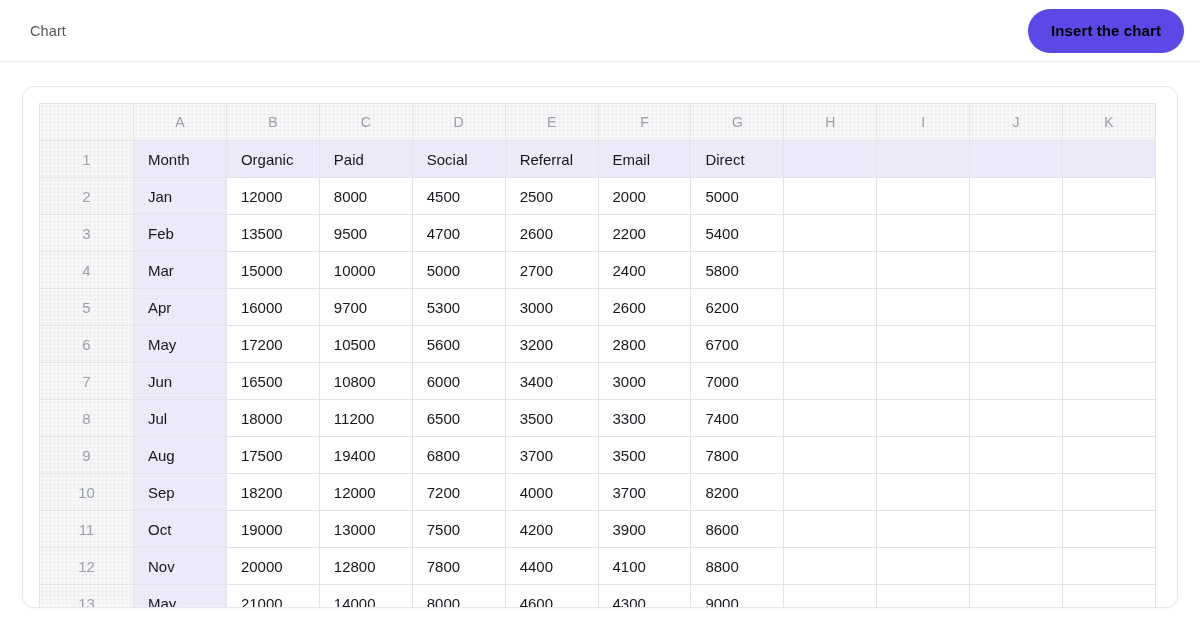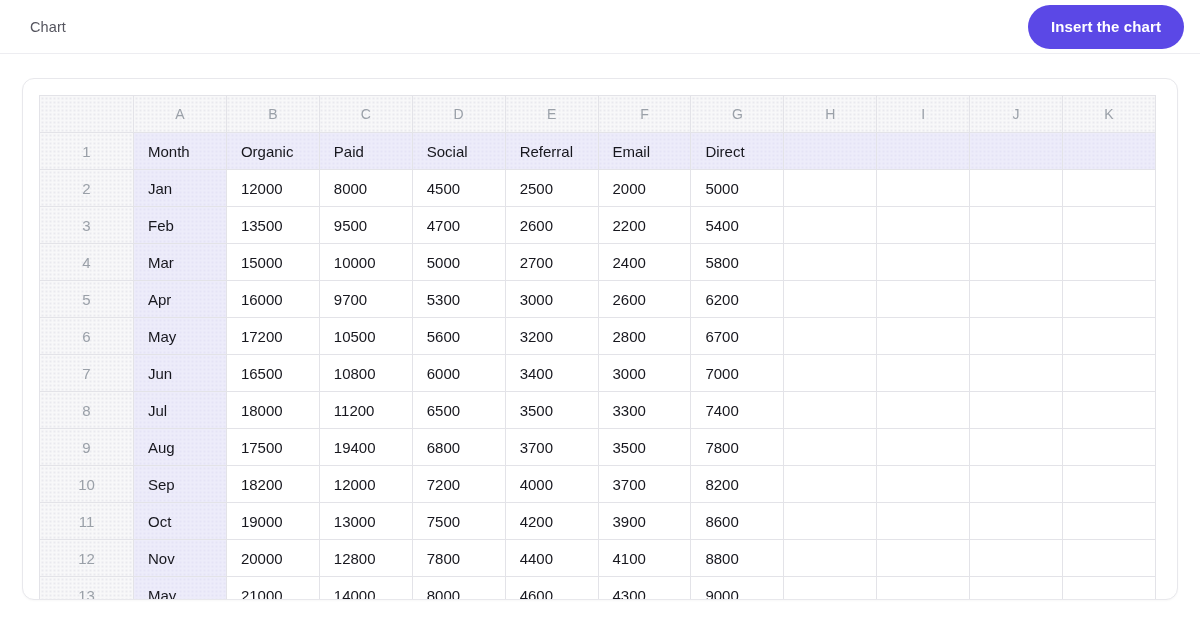--- a/index.html
+++ b/index.html
@@ -3,42 +3,42 @@
 <meta charset="utf-8">
 <style>
   * { margin: 0; padding: 0; box-sizing: border-box; }
   html, body {
     width: 1200px; height: 642px; overflow: hidden;
     background: #ffffff;
     font-family: "Liberation Sans", "DejaVu Sans", sans-serif;
   }
   
   .topbar {
-    height: 54px; display: flex; align-items: center;
+    height: 62px; display: flex; align-items: center;
     padding: 0 16px; border-bottom: 1px solid #ededf1; background: #fff;
   }
   .tabs { display: flex; align-items: center; height: 100%; }
   .tab {
     border: none; background: transparent; cursor: pointer;
     font-family: inherit; font-size: 14.5px; color: #55555f;
     padding: 12px 14px; letter-spacing: .1px;
   }
   .tab.active {
     margin-left: 13px;
     color: #4634cf; font-weight: bold;
     background-color: #f3f2f7;
     background-image: radial-gradient(circle, #e7e6ee 0.8px, transparent 0.9px);
     background-size: 4px 4px;
     border-radius: 8px 8px 3px 3px;
     border-bottom: 3px solid #5442de;
     padding: 13px 24px 10px 24px;
   }
   .insert-btn {
     margin-left: auto; border: none; cursor: pointer;
-    background: #5b48e6; color: #ffffff;
+    background: #5b48e6; color: #000000;
     font-family: inherit; font-size: 15px; font-weight: bold;
     height: 44px; padding: 0 23px; border-radius: 22px;
     letter-spacing: .1px;
   }
   
   .card {
     margin: 24px 22px 0 22px; height: 522px;
     background: #fff; border: 1px solid #e8e8ec; border-radius: 12px;
     padding: 16px; overflow: hidden;
     box-shadow: 0 1px 2px rgba(20,20,40,0.03);

